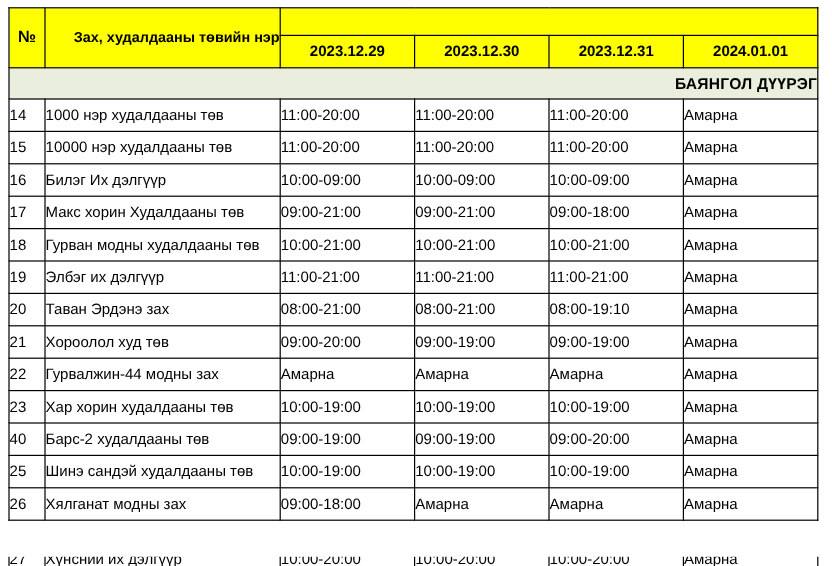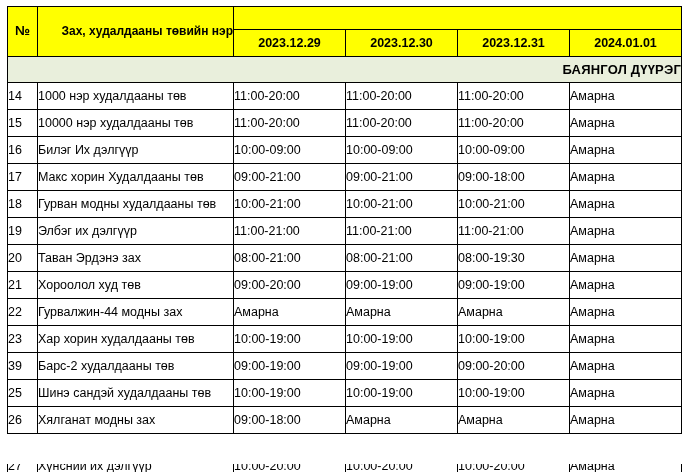--- a/index.html
+++ b/index.html
@@ -174,21 +174,21 @@
         <td class="val">11:00-21:00</td>
         <td class="val">11:00-21:00</td>
         <td class="val">11:00-21:00</td>
         <td class="val">Амарна</td>
       </tr>
       <tr class="row">
         <td class="num">20</td>
         <td class="name">Таван Эрдэнэ зах</td>
         <td class="val">08:00-21:00</td>
         <td class="val">08:00-21:00</td>
-        <td class="val">08:00-19:30</td>
+        <td class="val">08:00-19:10</td>
         <td class="val">Амарна</td>
       </tr>
       <tr class="row">
         <td class="num">21</td>
         <td class="name">Хороолол худ төв</td>
         <td class="val">09:00-20:00</td>
         <td class="val">09:00-19:00</td>
         <td class="val">09:00-19:00</td>
         <td class="val">Амарна</td>
       </tr>
@@ -202,21 +202,21 @@
       </tr>
       <tr class="row">
         <td class="num">23</td>
         <td class="name">Хар хорин худалдааны төв</td>
         <td class="val">10:00-19:00</td>
         <td class="val">10:00-19:00</td>
         <td class="val">10:00-19:00</td>
         <td class="val">Амарна</td>
       </tr>
       <tr class="row">
-        <td class="num">39</td>
+        <td class="num">40</td>
         <td class="name">Барс-2 худалдааны төв</td>
         <td class="val">09:00-19:00</td>
         <td class="val">09:00-19:00</td>
         <td class="val">09:00-20:00</td>
         <td class="val">Амарна</td>
       </tr>
       <tr class="row">
         <td class="num">25</td>
         <td class="name">Шинэ сандэй худалдааны төв</td>
         <td class="val">10:00-19:00</td>

